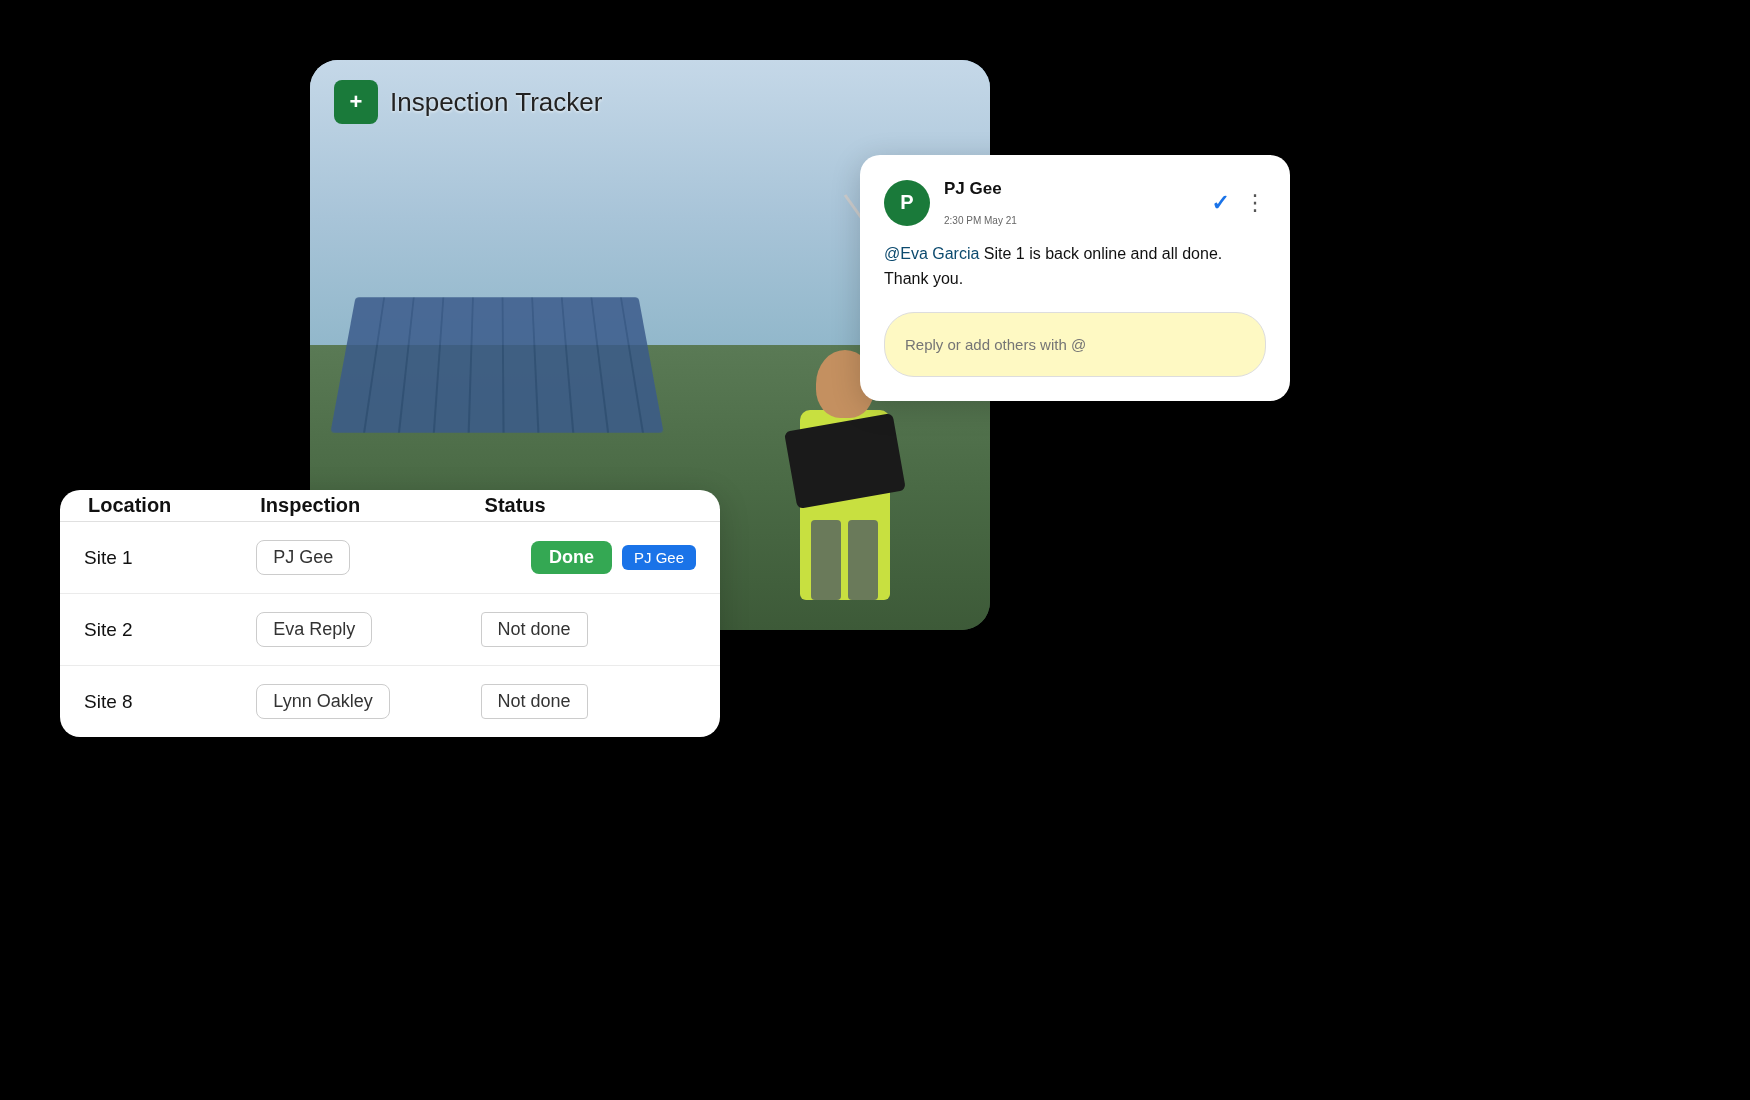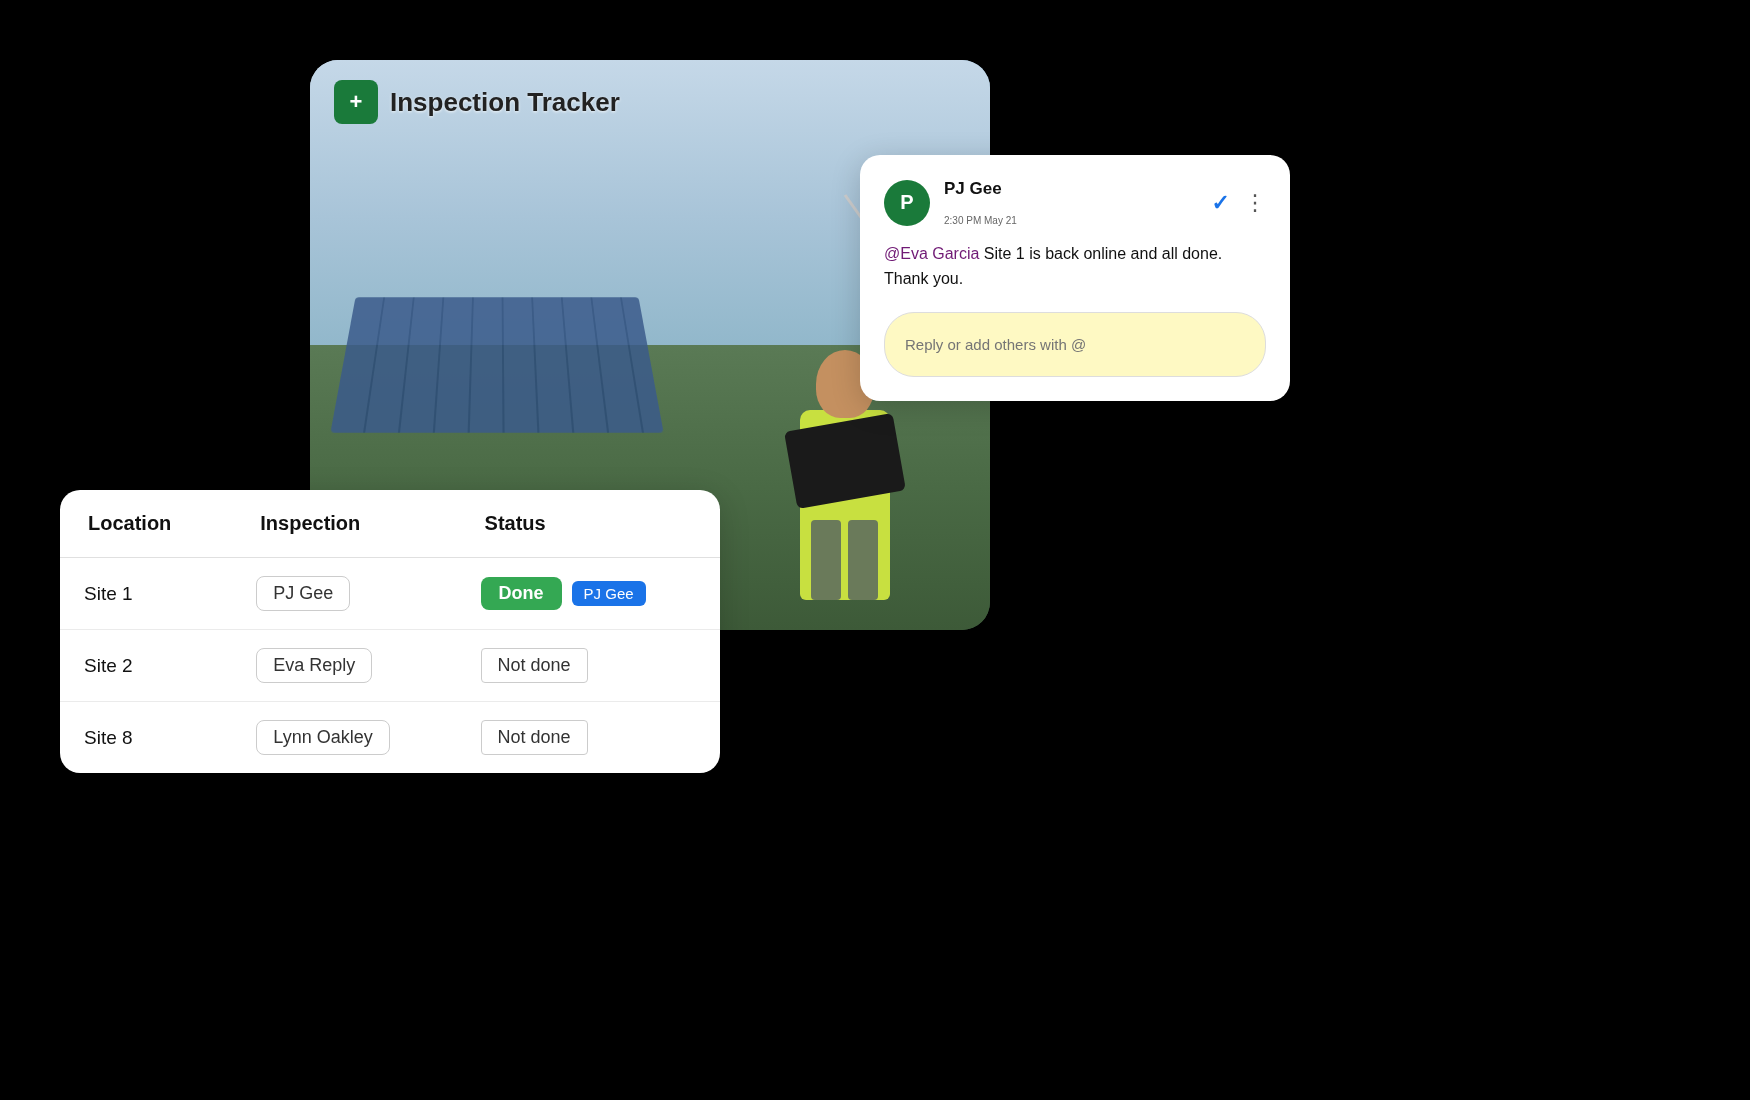--- a/index.html
+++ b/index.html
@@ -97,21 +97,21 @@
       display: flex;
       align-items: center;
       justify-content: center;
       color: white;
       font-size: 22px;
       font-weight: bold;
     }
 
     .tracker-title {
       font-size: 26px;
-      font-weight: 700;
+      font-weight: 400;
       color: #222;
       text-shadow: 0 1px 3px rgba(255,255,255,0.8);
     }
 
     
     .comment-card {
       position: absolute;
       top: 155px;
       left: 860px;
       width: 430px;
@@ -178,21 +178,21 @@
     }
 
     .comment-body {
       font-size: 16px;
       color: #111;
       line-height: 1.55;
       margin-bottom: 20px;
     }
 
     .mention {
-      color: #701a75;
+      color: #0c4a6e;
       font-weight: 500;
     }
 
     .reply-input {
       width: 100%;
       border: 1.5px solid #ddd;
       border-radius: 30px;
       padding: 23px 20px;
       font-size: 15px;
       color: #888;
@@ -213,21 +213,21 @@
       overflow: hidden;
       z-index: 15;
     }
 
     .data-table {
       width: 100%;
       border-collapse: collapse;
     }
 
     .data-table th {
-      padding: 22px 28px;
+      padding: 4px 28px;
       text-align: left;
       font-size: 20px;
       font-weight: 700;
       color: #111;
       border-bottom: 1.5px solid #e0e0e0;
     }
 
     .data-table td {
       padding: 18px 24px;
       font-size: 19px;
@@ -267,20 +267,21 @@
       padding: 6px 16px;
       font-size: 18px;
       color: #333;
       background: #fff;
     }
 
     .status-cell {
       display: flex;
       align-items: center;
       gap: 10px;
+      justify-content: flex-end;
     }
 
     .user-tag {
       background: #1a73e8;
       color: #fff;
       border-radius: 6px;
       padding: 4px 12px;
       font-size: 15px;
       font-weight: 500;
       white-space: nowrap;

